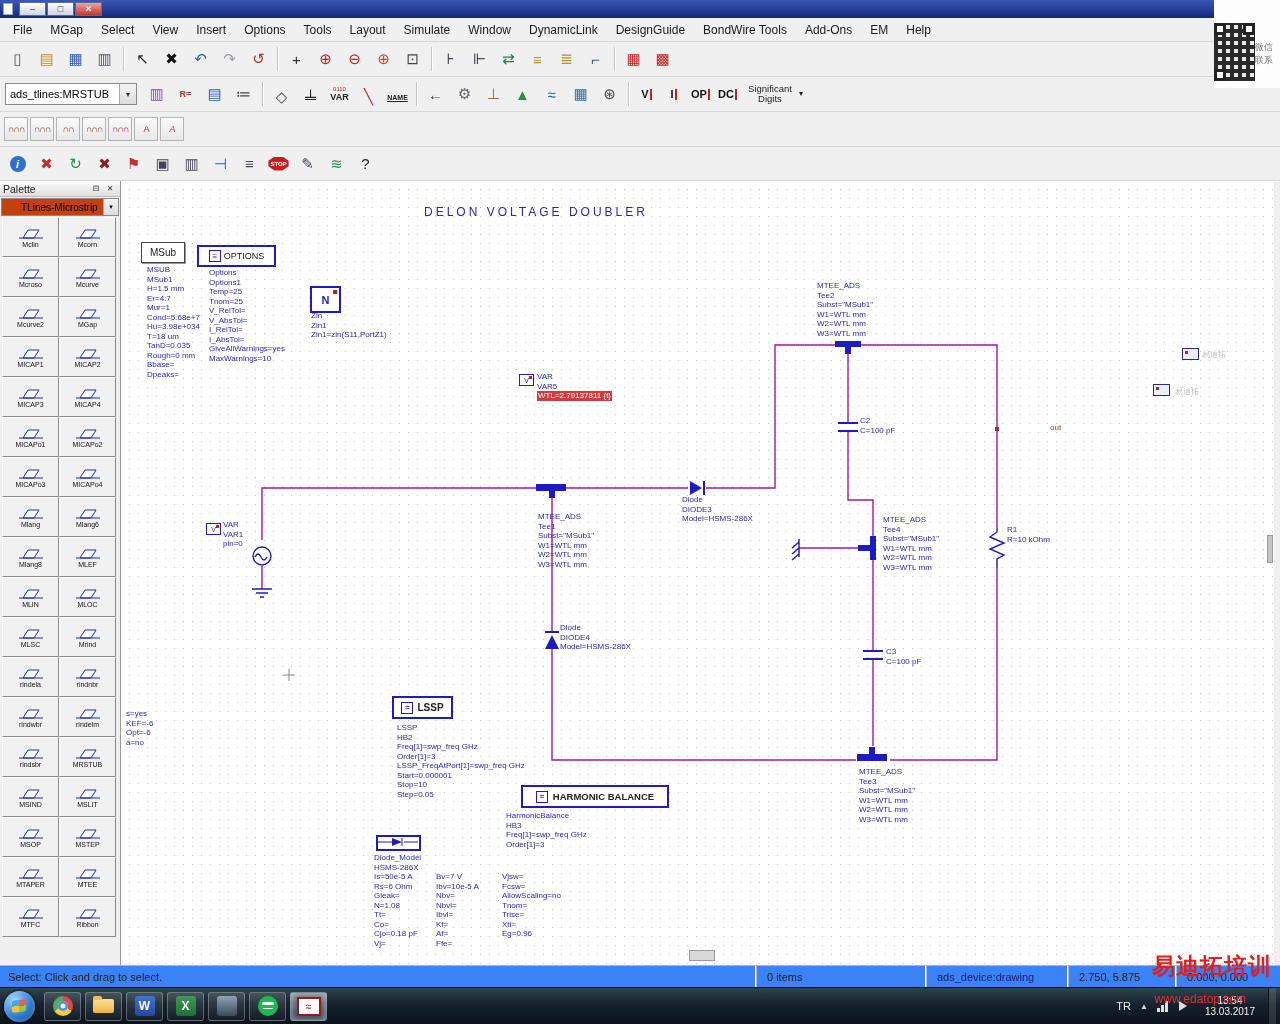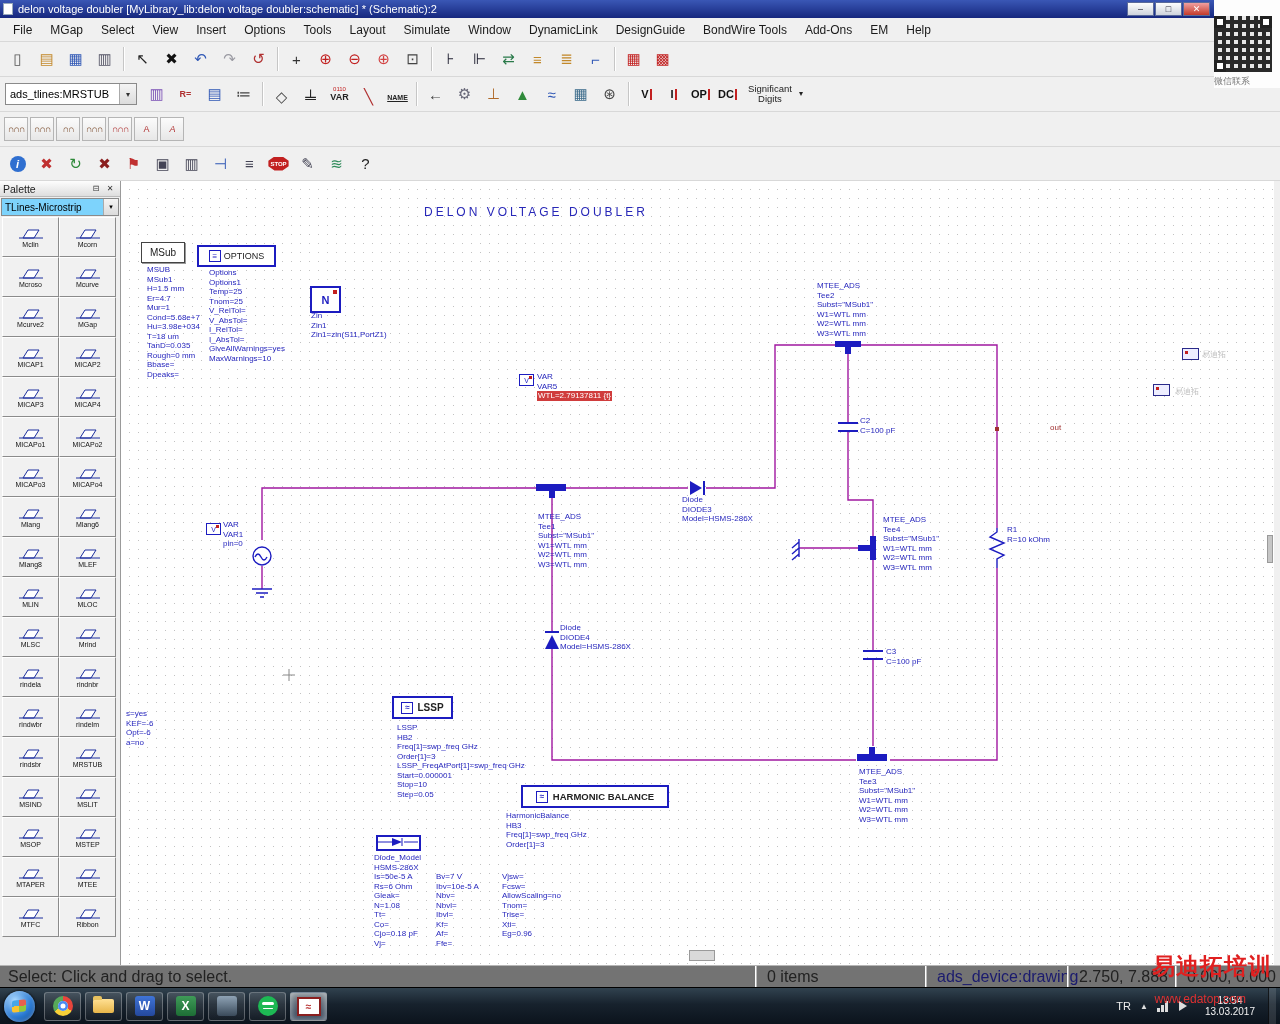--- a/index.html
+++ b/index.html
@@ -40,21 +40,21 @@
 .probe .ptick{width:2px;height:11px;background:#c22020;margin-left:1px;}
 .sig{width:62px;height:28px;font-size:9.5px;line-height:10px;text-align:center;color:#222;}
 .sig .arr{font-size:8px;margin-left:2px;}
 .stop{background:#c22020;color:#fff;font-size:6px;font-weight:bold;padding:4px 2px;clip-path:polygon(30% 0,70% 0,100% 30%,100% 70%,70% 100%,30% 100%,0 70%,0 30%);}
 .circle-i{width:16px;height:16px;border-radius:50%;background:#2f6fd0;color:#fff !important;font-weight:bold;font-style:italic;font-size:11px;display:inline-flex;align-items:center;justify-content:center;}
 
 #palette{position:absolute;left:0;top:181px;width:121px;height:784px;background:#f0f0f0;border-right:1px solid #9a9a9a;z-index:30;overflow:hidden;}
 .pal-head{height:16px;display:flex;align-items:center;background:linear-gradient(#fdfdfd,#dedede);border-bottom:1px solid #bbb;font-size:10.5px;padding:0 3px;color:#222;}
 .pal-head .sp{flex:1;}
 .pal-head button{width:14px;height:13px;font-size:8px;line-height:10px;border:1px solid transparent;background:transparent;color:#333;}
-.pal-combo{height:18px;display:flex;align-items:center;border:1px solid #8a8a8a;background:#7dd3fc;margin:1px;font-size:10px;padding-left:3px;}
+.pal-combo{height:18px;display:flex;align-items:center;border:1px solid #8a8a8a;background:#c2410c;margin:1px;font-size:10px;padding-left:19px;}
 .pal-combo .sp{flex:1;}
 .pal-combo .arr{width:15px;height:100%;background:linear-gradient(#f4f4f4,#dcdcdc);border-left:1px solid #aaa;display:flex;align-items:center;justify-content:center;font-size:7px;}
 .pal-grid{display:flex;flex-wrap:wrap;width:116px;margin:1px 2px;}
 .pal-item{width:57px;height:40px;background:#f1f1f1;border:1px solid #8b8b8b;border-top-color:#fff;border-left-color:#fff;display:flex;flex-direction:column;align-items:center;justify-content:center;gap:1px;}
 .pal-label{font-size:7px;color:#111;}
 
 #canvas{position:absolute;left:121px;top:181px;width:1153px;height:784px;background:#fff;background-image:radial-gradient(#c2c2c2 0.8px,transparent 0.9px);background-size:9px 9px;background-position:4px 4px;z-index:1;}
 #vthumb{position:absolute;left:1267px;top:535px;width:6px;height:28px;background:#c6c6c6;border:1px solid #9a9a9a;z-index:6;}
 #hthumb{position:absolute;left:689px;top:950px;width:26px;height:11px;background:#d9d9d9;border:1px solid #9a9a9a;z-index:6;}
 
@@ -75,21 +75,21 @@
 .hb-box{position:absolute;left:521px;top:785px;width:148px;height:23px;border:2px solid #1c1cc0;background:#fff;display:flex;align-items:center;justify-content:center;gap:5px;font-size:9.5px;font-weight:bold;color:#222;}
 .dm-icon{position:absolute;left:376px;top:835px;width:45px;height:16px;border:2px solid #1c1cc0;background:#fff;display:flex;align-items:center;justify-content:center;}
 .row3{display:flex;}
 .row3 .c1{width:62px;display:inline-block;}
 .row3 .c2{width:66px;display:inline-block;}
 .out-label{position:absolute;left:1050px;top:423px;font-size:8px;color:#a03030;}
 .mini-ic{position:absolute;width:17px;height:12px;border:1px solid #2a2a8a;background:#eef;}
 .mini-ic i{position:absolute;left:2px;top:2px;width:3px;height:3px;background:#c22020;display:block;}
 .stamp{position:absolute;color:#bdbdbd;font-size:8px;}
 
-#statusbar{position:absolute;left:0;top:965px;width:1280px;height:22px;background:#737373;border-top:1px solid #b5b5b5;display:flex;align-items:center;font-size:16px;color:#222;z-index:30;}
+#statusbar{position:absolute;left:0;top:965px;width:1280px;height:22px;background:#3b82f6;border-top:1px solid #b5b5b5;display:flex;align-items:center;font-size:11px;color:#222;z-index:30;}
 #statusbar .hint{flex:1;padding-left:8px;}
 .sb-field{border-left:1px solid #bbb;box-shadow:-1px 0 0 #fff;height:100%;display:flex;align-items:center;padding-left:10px;}
 .sb-items{width:170px;}
 .sb-mode{width:142px;color:#1b1b6e;}
 .sb-cursor{width:108px;}
 .sb-origin{width:104px;}
 
 #taskbar{position:absolute;left:0;top:987px;width:1280px;height:37px;background:linear-gradient(180deg,#31424f 0%,#17222d 45%,#0b131c 100%);border-top:1px solid #000;display:flex;align-items:center;z-index:20;}
 .orb{width:31px;height:31px;border-radius:50%;margin:0 7px 0 4px;background:radial-gradient(circle at 35% 30%,#aad8ff,#2b7bd4 55%,#0b3f7e);box-shadow:inset 0 0 4px rgba(255,255,255,.4),0 0 3px #000;position:relative;border:0;}
 .orb .flag{position:absolute;left:8px;top:9px;width:14px;height:12px;border-radius:2px;background:conic-gradient(#e8604f 0 25%,#92c83e 0 50%,#fbc32f 0 75%,#46a6e8 0 100%);transform:skewY(-6deg);}
@@ -112,21 +112,21 @@
 .tray .up{font-size:8px;color:#ddd;background:transparent;border:0;}
 .net{width:13px;height:11px;display:flex;align-items:flex-end;gap:1px;}
 .net i{display:block;width:3px;background:#ddd;}
 .net i:nth-child(1){height:4px;}.net i:nth-child(2){height:7px;}.net i:nth-child(3){height:11px;}
 .vol{width:0;height:0;border:5px solid transparent;border-left:8px solid #ddd;}
 .clock{font-size:10px;line-height:11px;text-align:center;color:#f2f2f2;margin:0 4px;}
 .sliver{width:8px;height:37px;background:rgba(255,255,255,.12);border-left:1px solid rgba(0,0,0,.7);}
 
 #wm-brand{position:absolute;right:8px;top:951px;font-size:23px;font-weight:bold;color:#e02020;letter-spacing:1px;z-index:40;}
 #wm-site{position:absolute;right:34px;top:992px;font-size:12px;font-weight:normal;color:#e03030;z-index:40;}
-#qr{position:absolute;right:0;top:0;width:66px;height:88px;background:#fdfdfd;z-index:45;display:flex;flex-direction:column;padding-top:16px;}
+#qr{position:absolute;right:0;top:0;width:66px;height:88px;background:#fdfdfd;z-index:45;display:flex;flex-direction:row;align-items:center;padding-top:16px;}
 #qr .code{width:58px;height:58px;background:repeating-linear-gradient(0deg,#2a2a2a 0 4px,transparent 4px 8px),repeating-linear-gradient(90deg,#2a2a2a 0 4px,#e8e8e8 4px 8px);position:relative;}
 #qr .f{position:absolute;width:12px;height:12px;border:3px solid #222;background:#fff;}
 #qr .f1{left:0;top:0;}#qr .f2{right:0;top:0;}#qr .f3{left:0;bottom:0;}
 #qr .lbl{font-size:9px;color:#777;margin-top:3px;}
 </style>
 </head>
 <body>
 
 <div id="app">
 
@@ -395,21 +395,20 @@
         <i></i>
       </div>
     <div class="stamp" style="left:1175px;top:386px">易迪拓</div>
   </div>
 
   <div id="vthumb"></div>
   <div id="hthumb"></div>
 
   <div id="titlebar">
     <span class="doc"></span>
-    <span class="ttl">delon voltage doubler [MyLibrary_lib:delon voltage doubler:schematic] * (Schematic):2</span>
     <span class="winbtns">
 
     <button><span>–</span></button>
         <button><span>□</span></button>
         <button><span>✕</span></button>
       </span>
   </div>
 
   <div id="menubar">
 
@@ -974,21 +973,21 @@
           </svg>
           <span class="pal-label">Ribbon</span>
         </button>
       </div>
   </div>
 
   <div id="statusbar">
     <span class="hint">Select: Click and drag to select.</span>
     <span class="sb-field sb-items">0 items</span>
     <span class="sb-field sb-mode">ads_device:drawing</span>
-    <span class="sb-field sb-cursor">2.750, 7.888</span>
+    <span class="sb-field sb-cursor">2.750, 5.875</span>
     <span class="sb-field sb-origin">0.000, 0.000</span>
   </div>
 
   <div id="taskbar">
     <button class="orb">
         <span class="flag"></span>
       </button>
     <span class="tbgroup">
 
     <button class="tb-app">

